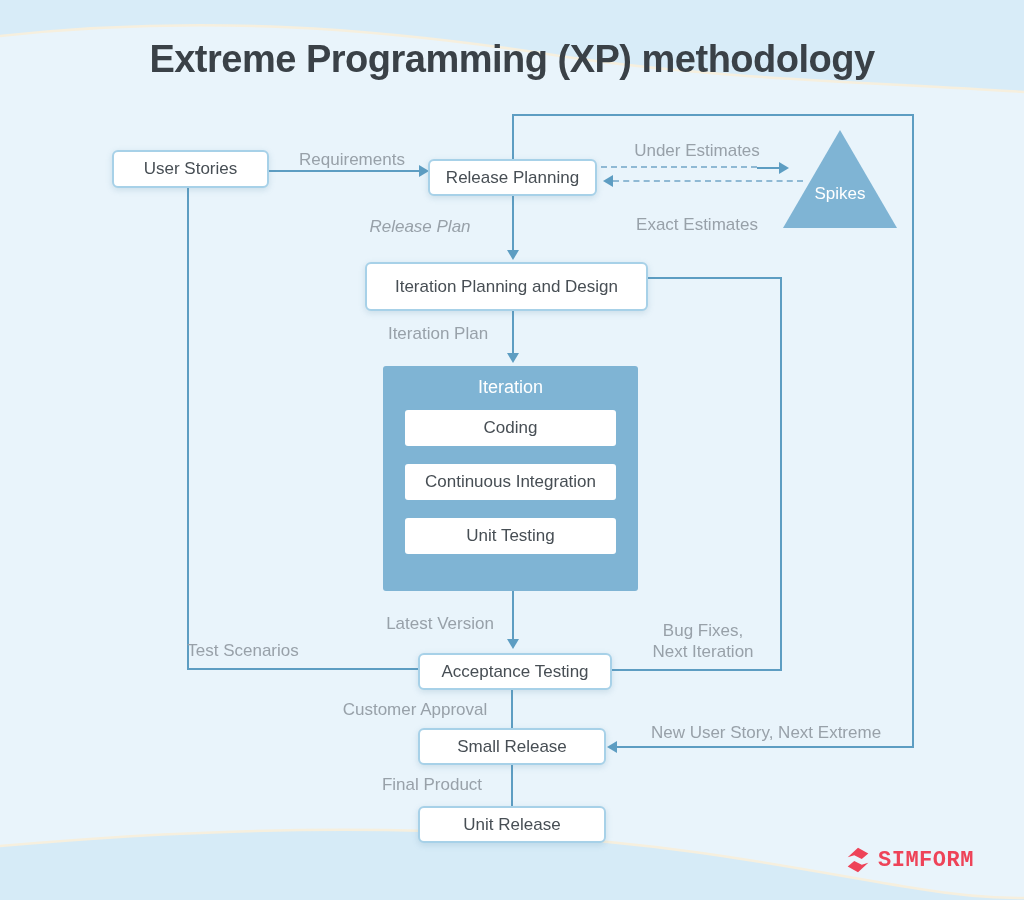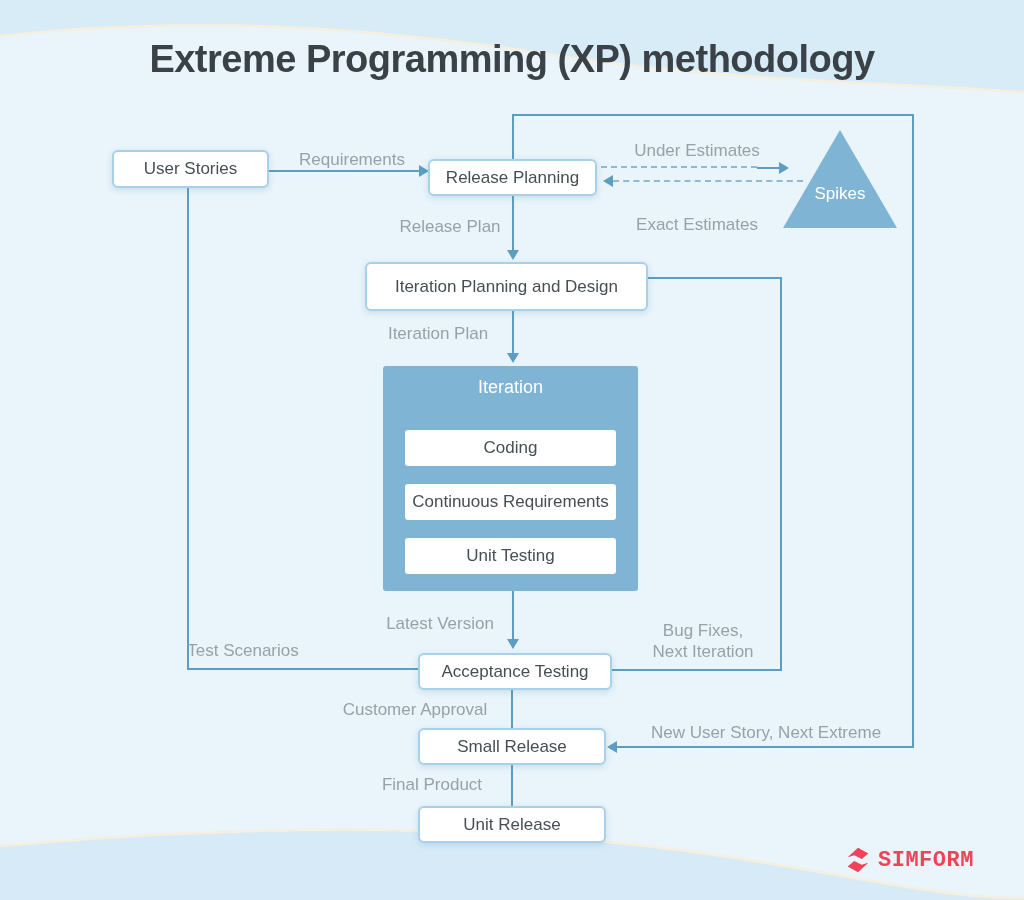--- a/index.html
+++ b/index.html
@@ -26,21 +26,21 @@
     display:flex;align-items:center;justify-content:center;box-sizing:border-box;
     font-size:17px;color:#474e54;box-shadow:0 2px 6px rgba(90,140,170,.22);
   }
   
   .lbl{position:absolute;font-size:17px;color:#98a1a9;text-align:center;line-height:21px;}
   
   .iteration-box{position:absolute;left:383px;top:366px;width:255px;height:225px;background:#7fb4d4;border-radius:3px;}
   .iteration-title{position:absolute;left:0;width:100%;top:11px;text-align:center;color:#fff;font-size:18px;}
   .inner-node{
     position:absolute;left:22px;width:211px;height:36px;background:#fff;border-radius:3px;
-    display:flex;align-items:center;justify-content:center;font-size:17px;color:#474e54;margin-top:20px;
+    display:flex;align-items:center;justify-content:center;font-size:17px;color:#474e54;
   }
   
   .spikes-tri{position:absolute;left:783px;top:130px;width:0;height:0;
     border-left:57px solid transparent;border-right:57px solid transparent;border-bottom:98px solid #7fb4d4;}
   .spikes-lbl{position:absolute;left:783px;top:184px;width:114px;text-align:center;color:#fff;font-size:17px;}
   
   .logo{position:absolute;left:843px;top:845px;display:flex;align-items:center;gap:5px;font-family:Liberation Mono, monospace;}
   .logo-text{font-size:22px;font-weight:bold;color:#ee4358;letter-spacing:.5px;}
 </style>
 </head>
@@ -87,21 +87,21 @@
 
   <div class="vline" style="left:187px;top:187px;height:483px;"></div>
   <div class="hline" style="left:187px;top:668px;width:231px;"></div>
 
   <div class="vline" style="left:511px;top:690px;height:38px;"></div>
   <div class="vline" style="left:511px;top:764px;height:43px;"></div>
 
   <div class="lbl" style="left:272px;top:149px;width:160px;">Requirements</div>
   <div class="lbl" style="left:617px;top:140px;width:160px;">Under Estimates</div>
   <div class="lbl" style="left:617px;top:190px;width:160px;margin-top:24px;">Exact Estimates</div>
-  <div class="lbl" style="left:370px;top:216px;width:160px;">Release Plan</div>
+  <div class="lbl" style="left:340px;top:216px;width:160px;font-style:italic;">Release Plan</div>
   <div class="lbl" style="left:358px;top:323px;width:160px;">Iteration Plan</div>
   <div class="lbl" style="left:360px;top:613px;width:160px;">Latest Version</div>
   <div class="lbl" style="left:163px;top:640px;width:160px;">Test Scenarios</div>
   <div class="lbl" style="left:623px;top:620px;width:160px;">
     <span>Bug Fixes,</span><br>
     <span>Next Iteration</span>
   </div>
   <div class="lbl" style="left:330px;top:699px;width:170px;">Customer Approval</div>
   <div class="lbl" style="left:616px;top:722px;width:300px;">New User Story, Next Extreme</div>
   <div class="lbl" style="left:352px;top:774px;width:160px;">Final Product</div>
@@ -109,21 +109,21 @@
   <div class="spikes-tri"></div>
   <div class="spikes-lbl">Spikes</div>
 
   <div class="node" style="left:112px;top:150px;width:157px;height:38px;">User Stories</div>
   <div class="node" style="left:428px;top:159px;width:169px;height:37px;">Release Planning</div>
   <div class="node" style="left:365px;top:262px;width:283px;height:49px;">Iteration Planning and Design</div>
 
   <div class="iteration-box">
     <div class="iteration-title">Iteration</div>
     <div class="inner-node" style="top:44px;">Coding</div>
-    <div class="inner-node" style="top:98px;">Continuous Requirements</div>
+    <div class="inner-node" style="top:98px;">Continuous Integration</div>
     <div class="inner-node" style="top:152px;">Unit Testing</div>
   </div>
 
   <div class="node" style="left:418px;top:653px;width:194px;height:37px;">Acceptance Testing</div>
   <div class="node" style="left:418px;top:728px;width:188px;height:37px;">Small Release</div>
   <div class="node" style="left:418px;top:806px;width:188px;height:37px;">Unit Release</div>
 
   <div class="logo">
     <svg width="30" height="30" viewBox="0 0 32 32" aria-hidden="true">
       <polygon points="5,13 16,3 27,9 20,15 12,11" fill="#ee4358"></polygon>

